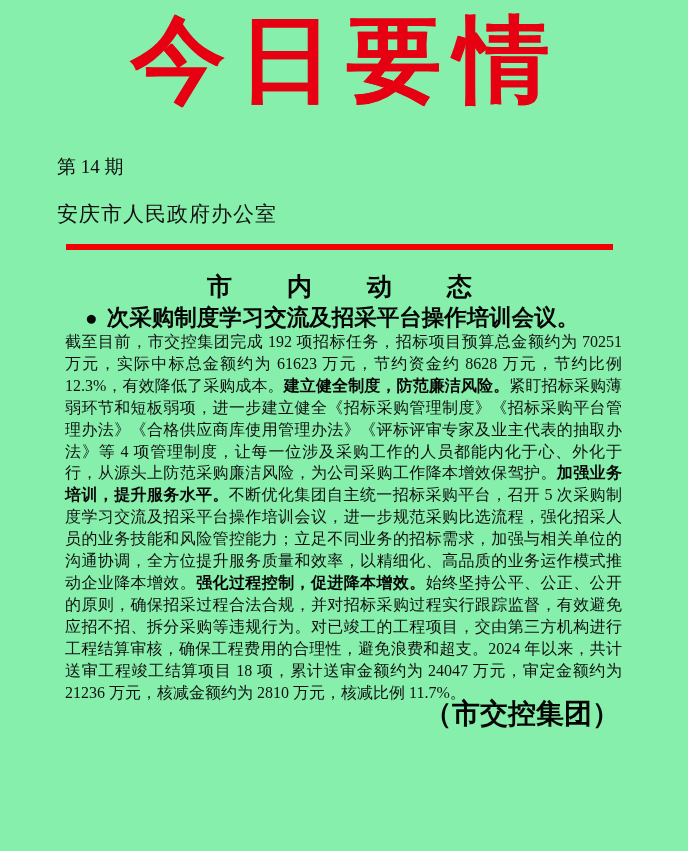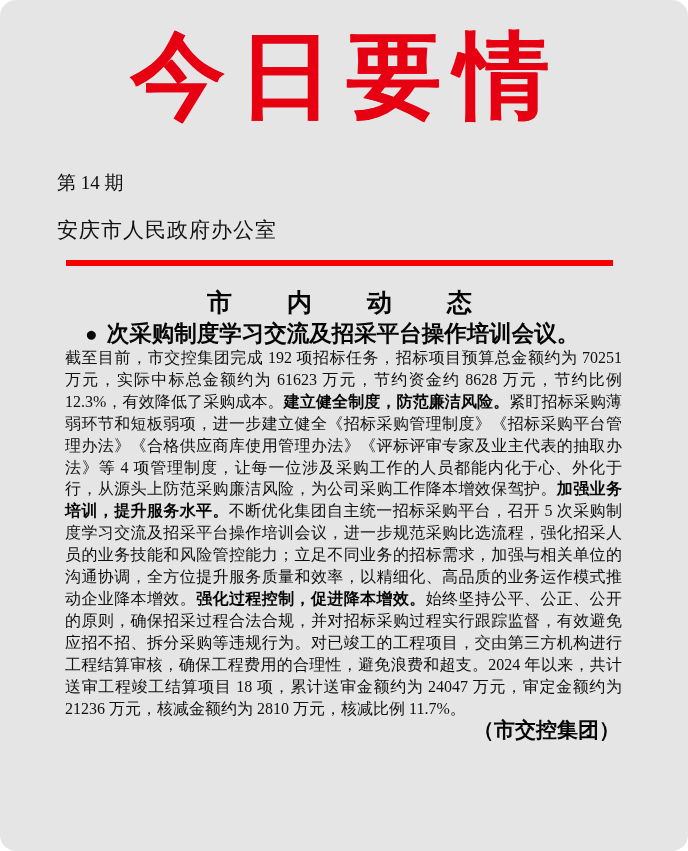--- a/index.html
+++ b/index.html
@@ -1,25 +1,24 @@
 <!DOCTYPE html>
 <html lang="zh"><head>
 <meta charset="utf-8">
 <style>
   html,body{margin:0;padding:0;background:#fff;}
   .page{
     position:relative;
     width:688px;height:851px;
     box-sizing:border-box;
-    padding:22px 66px 0 57px;
-    background:#e5e5e5;
+    padding:6px 66px 0 57px;
+    background:#86efac;
     font-family:"Liberation Serif","DejaVu Serif",serif;
     color:#111;
     overflow:hidden;
-    border-radius:16px;
   }
   .masthead{
     text-align:center;
     font-size:94px;
     line-height:108px;
     font-weight:700;
     color:#e60012;
     letter-spacing:14px;
     padding-left:14px; 
     white-space:nowrap;
@@ -79,21 +78,21 @@
     text-justify:inter-ideograph;
     color:#101010;
   }
   .bold-seg{
     font-weight:700;
     font-family:"Liberation Sans","DejaVu Sans",sans-serif;
     color:#060606;
   }
   .attribution{
     text-align:right;
-    font-size:21px;
+    font-size:28px;
     line-height:21.9px;
     font-weight:700;
     font-family:"Liberation Sans","DejaVu Sans",sans-serif;
     padding-right:2px;
     color:#060606;
   }
 </style>
 </head>
 <body>
 

